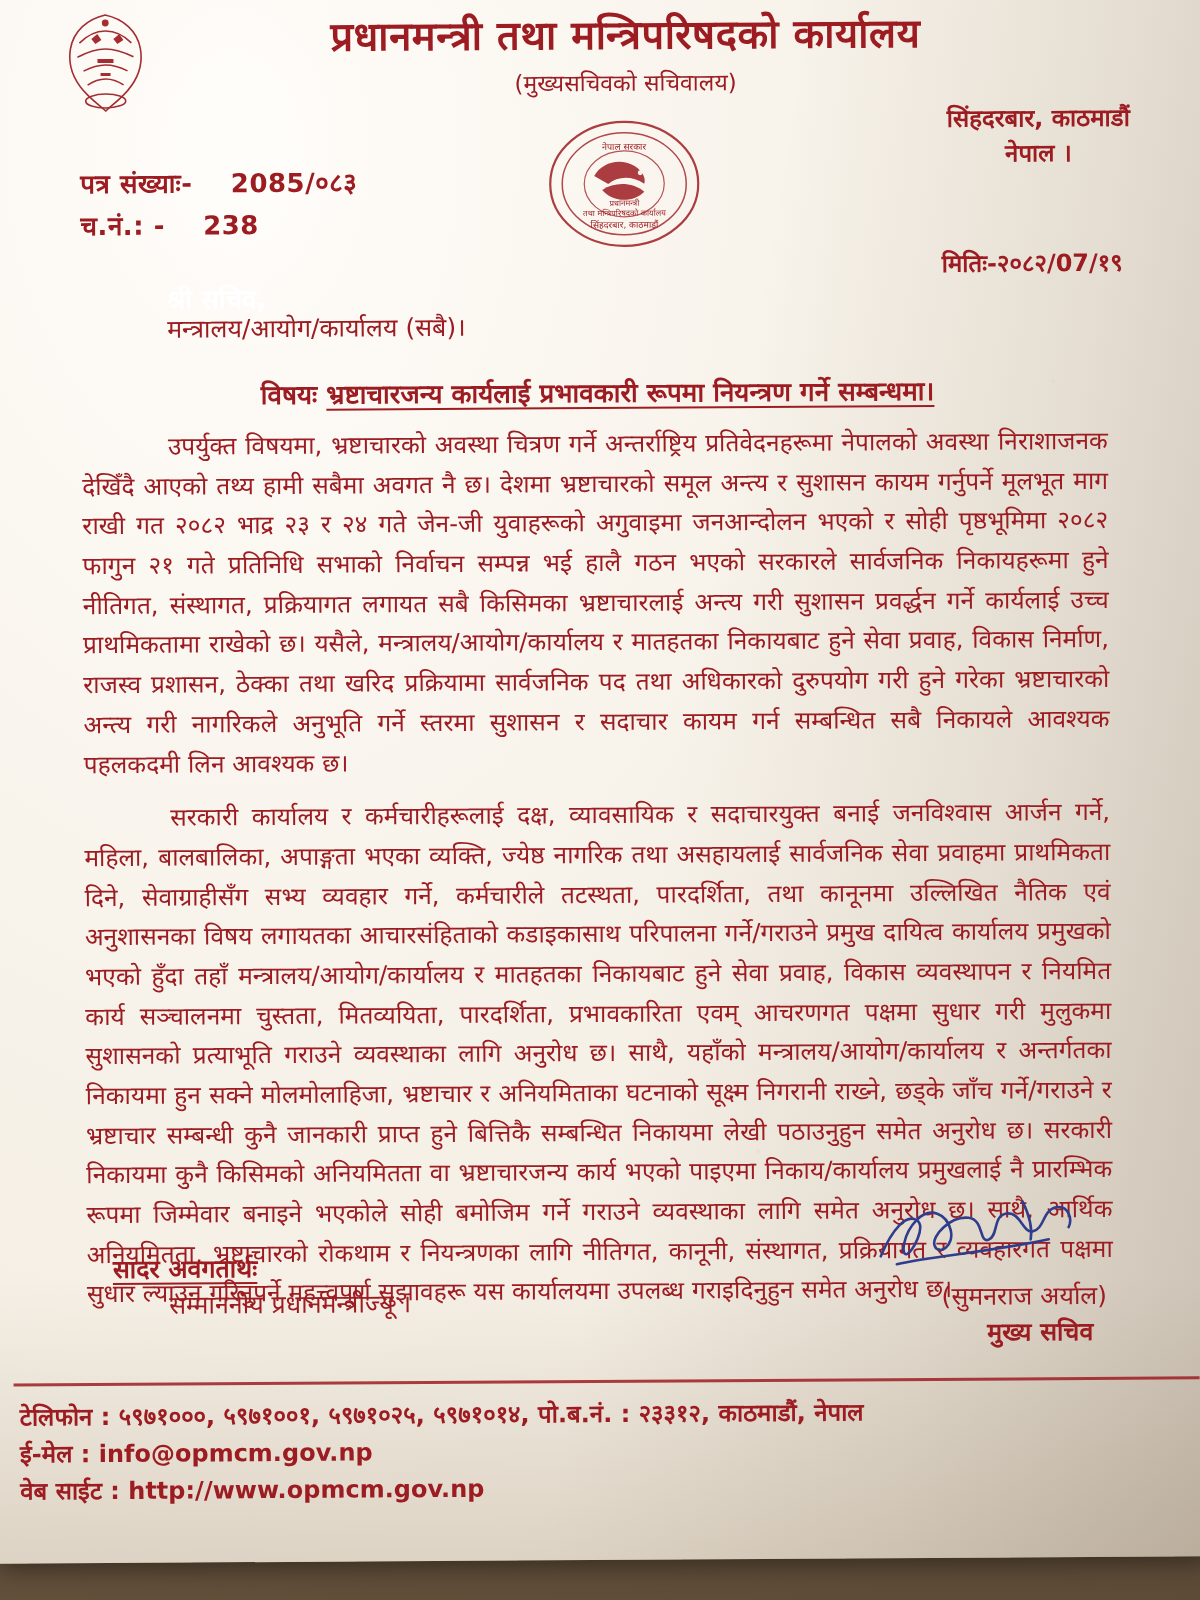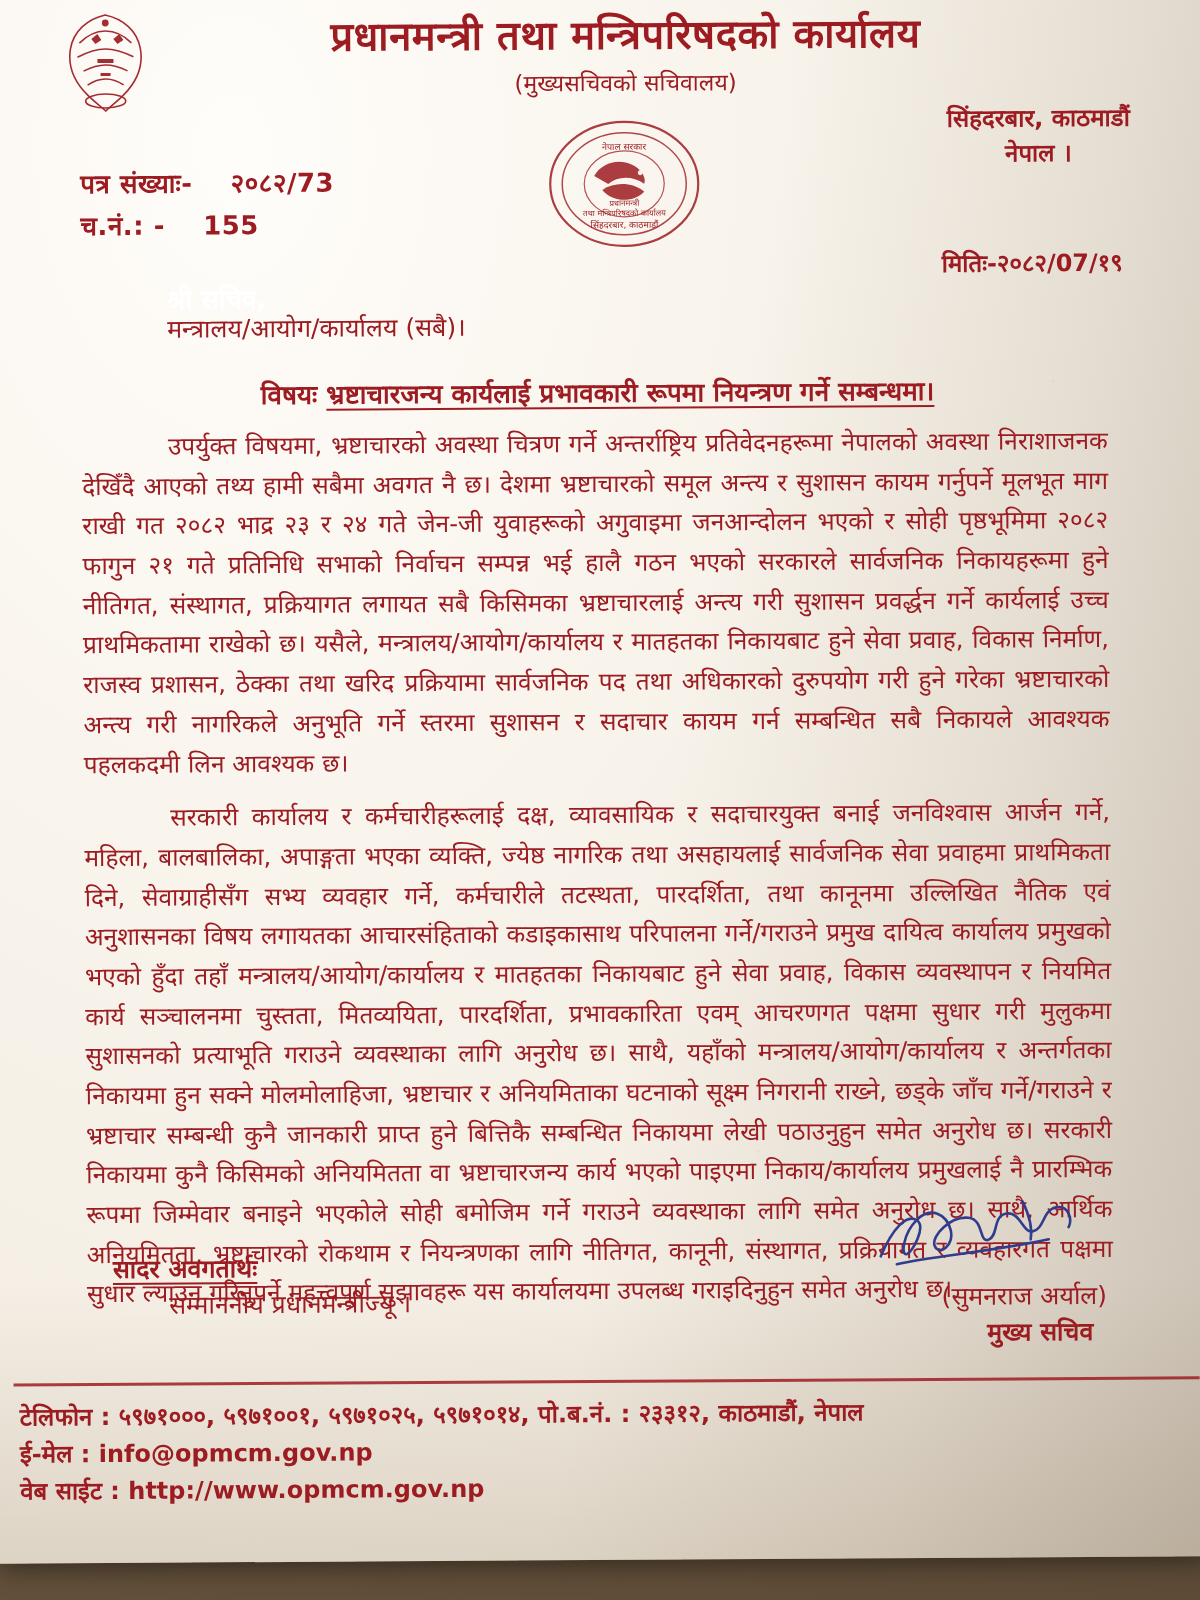--- a/index.html
+++ b/index.html
@@ -301,27 +301,27 @@
     </div>
 
     <div class="addr">
       <div>सिंहदरबार, काठमाडौं</div>
       <div>नेपाल ।</div>
     </div>
 
     <div class="ref1">
       <span>पत्र संख्याः-</span>
       &nbsp;&nbsp;
-      <span>२०८२/73</span>
+      <span>2085/०८३</span>
     </div>
 
     <div class="ref2">
       <span>च.नं.: -</span>
       &nbsp;&nbsp;
-      <span>155</span>
+      <span>238</span>
     </div>
 
     <div class="date">
       <span>मितिः-</span><span>२०८२/07/१९</span>
     </div>
 
     <div class="to1">श्री सचिव,</div>
     <div class="to2">मन्त्रालय/आयोग/कार्यालय (सबै)।</div>
 
     <div class="subject">

